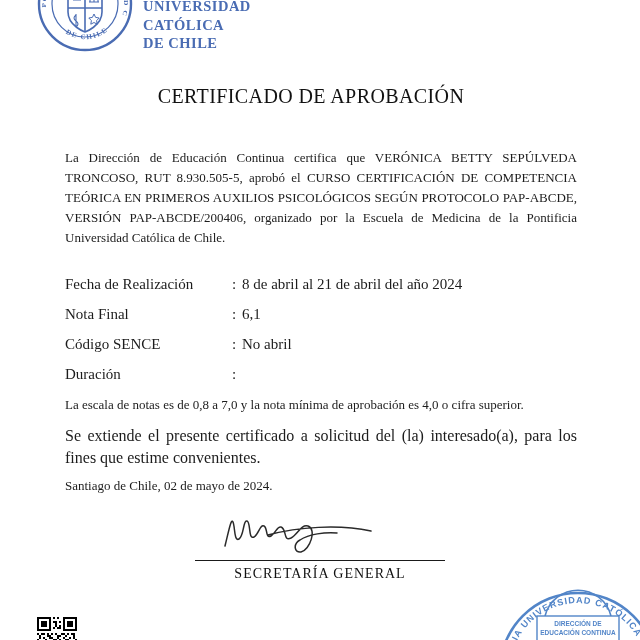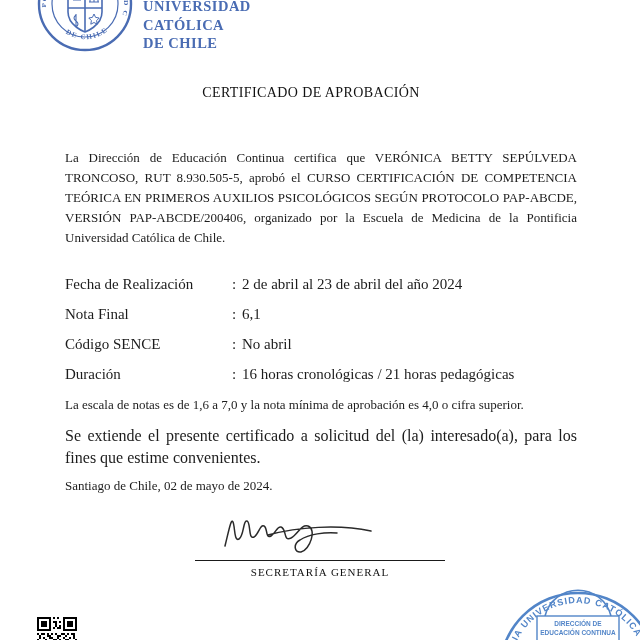--- a/index.html
+++ b/index.html
@@ -5,38 +5,38 @@
   html,body{margin:0;padding:0;}
   body{width:640px;height:640px;background:#ffffff;overflow:hidden;position:relative;
        font-family:"Liberation Serif",serif;color:var(--ink,#1c1c1c);}
   .page{position:absolute;inset:0;}
 
   .logo-seal{position:absolute;left:37px;top:-44px;color:var(--brand,#4a6cb3);}
   .wordmark{position:absolute;left:143px;top:-3px;color:var(--brand,#4a6cb3);
             font-weight:bold;font-size:14.5px;line-height:18.5px;letter-spacing:.5px;}
 
   .title{position:absolute;top:85px;left:0;width:622px;text-align:center;
-         font-size:14px;letter-spacing:.4px;color:#111;}
+         font-size:20px;letter-spacing:.4px;color:#111;}
 
   .paragraph{position:absolute;left:65px;top:148px;width:512px;
              font-size:13px;line-height:20px;text-align:justify;}
 
   .fields{position:absolute;left:65px;top:276px;width:512px;font-size:15px;}
   .field-row{display:flex;height:30px;align-items:flex-start;}
   .field-label{width:167px;flex:none;}
   .field-sep{width:10px;flex:none;}
 
   .note-scale{position:absolute;left:65px;top:397px;font-size:13px;}
   .note-issuance{position:absolute;left:65px;top:425px;width:512px;font-size:16px;line-height:22.4px;text-align:justify;}
   .place-date{position:absolute;left:65px;top:478px;font-size:13px;}
 
   .sig-curve{position:absolute;left:213px;top:506px;color:#2a2a2a;}
   .sig-line{position:absolute;left:195px;top:560px;width:250px;border-top:1.5px solid #1a1a1a;}
   .sig-label{position:absolute;left:170px;top:566px;width:300px;text-align:center;
-             font-size:11px;letter-spacing:1px;color:#111;}
+             font-size:14px;letter-spacing:1px;color:#111;}
 
   .qr{position:absolute;left:37px;top:617px;}
 
   .stamp{position:absolute;left:493px;top:589px;color:var(--stamp,#4f81c7);
          font-family:"Liberation Sans",sans-serif;}
   .stamp text{fill:currentColor;}
   .logo-seal text{fill:currentColor;}
 </style>
 </head>
 <body>
@@ -74,40 +74,39 @@
   </div>
 
   <div class="title">CERTIFICADO DE APROBACIÓN</div>
 
   <div class="paragraph">La Dirección de Educación Continua certifica que VERÓNICA BETTY SEPÚLVEDA TRONCOSO, RUT 8.930.505-5, aprobó el CURSO CERTIFICACIÓN DE COMPETENCIA TEÓRICA EN PRIMEROS AUXILIOS PSICOLÓGICOS SEGÚN PROTOCOLO PAP-ABCDE, VERSIÓN PAP-ABCDE/200406, organizado por la Escuela de Medicina de la Pontificia Universidad Católica de Chile.</div>
 
   <div class="fields">
     <div class="field-row">
       <span class="field-label">Fecha de Realización</span>
       <span class="field-sep">:</span>
-      <span class="field-value">2 de abril al 23 de abril del año 2024</span>
+      <span class="field-value">8 de abril al 21 de abril del año 2024</span>
     </div>
     <div class="field-row">
       <span class="field-label">Nota Final</span>
       <span class="field-sep">:</span>
       <span class="field-value">6,1</span>
     </div>
     <div class="field-row">
       <span class="field-label">Código SENCE</span>
       <span class="field-sep">:</span>
       <span class="field-value">No abril</span>
     </div>
     <div class="field-row">
       <span class="field-label">Duración</span>
       <span class="field-sep">:</span>
-      <span class="field-value">16 horas cronológicas / 21 horas pedagógicas</span>
     </div>
   </div>
 
-  <div class="note-scale">La escala de notas es de 1,6 a 7,0 y la nota mínima de aprobación es 4,0 o cifra superior.</div>
+  <div class="note-scale">La escala de notas es de 0,8 a 7,0 y la nota mínima de aprobación es 4,0 o cifra superior.</div>
   <div class="note-issuance">Se extiende el presente certificado a solicitud del (la) interesado(a), para los fines que estime convenientes.</div>
   <div class="place-date">Santiago de Chile, 02 de mayo de 2024.</div>
 
   <svg class="sig-curve" width="175" height="50" viewBox="0 0 175 50" fill="none">
     <path d="M12 40 C16 24 18 12 20 16 C22 20 21 36 26 33 C31 30 30 14 34 15 C38 16 35 34 41 31 C46 28 47 18 51 20 C55 22 52 33 58 30 C63 27 64 20 68 21 C74 23 70 36 78 32 C85 28 88 18 95 20 C104 23 97 44 88 46 C81 47 80 38 87 34 C96 28 112 26 124 27 M55 29 C85 21 125 18 158 25" stroke="currentColor" stroke-width="1.5" stroke-linecap="round"></path>
   </svg>
   <div class="sig-line"></div>
   <div class="sig-label">SECRETARÍA GENERAL</div>
 
   <svg class="qr" width="40" height="40" viewBox="0 0 20 20" shape-rendering="crispEdges">

